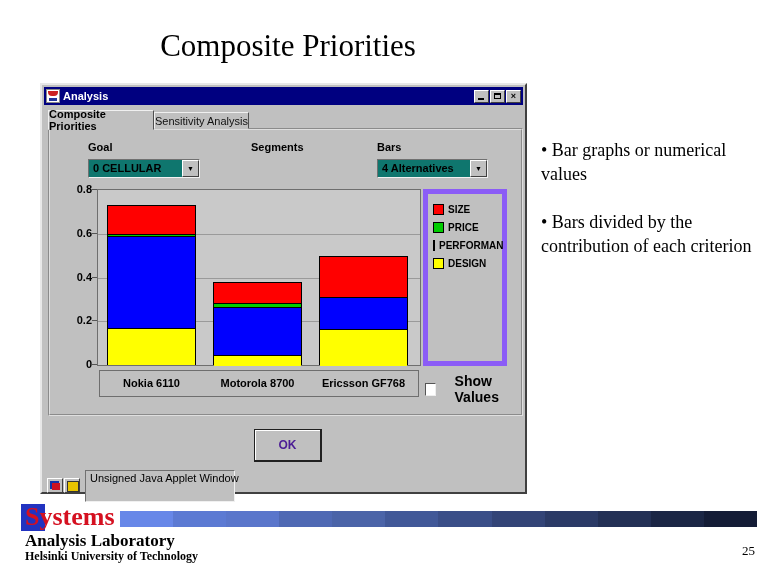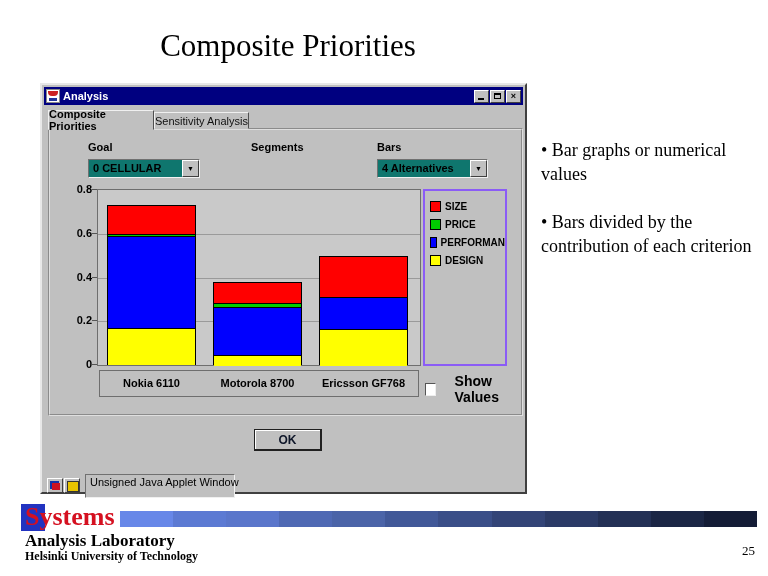--- a/index.html
+++ b/index.html
@@ -53,42 +53,42 @@
     border:1px solid #6e6e6e;box-sizing:border-box;}
   .gridline{position:absolute;left:0;width:100%;height:1px;background:#9a9a9a;}
   .bar{position:absolute;bottom:0;border:1px solid #000;box-sizing:border-box;
     display:flex;flex-direction:column;}
   .seg{width:100%;box-sizing:border-box;}
   .seg + .seg{border-top:0;}
   .ytick-label{position:absolute;width:34px;text-align:right;font-size:11px;font-weight:bold;color:#000;}
   .ytick-mark{position:absolute;width:5px;height:1px;background:#555;}
   .xstrip{left:49px;top:240px;width:320px;height:27px;border:1px solid #6e6e6e;box-sizing:border-box;background:#c0c0c0;}
   .xcat{position:absolute;top:6px;width:120px;text-align:center;font-size:11px;font-weight:bold;color:#000;}
-  .legend{left:373px;top:59px;width:84px;height:177px;border:2px solid #8b5cf6;box-sizing:border-box;
+  .legend{left:373px;top:59px;width:84px;height:177px;border:5px solid #8b5cf6;box-sizing:border-box;
     background:#c0c0c0;padding:6px 0 0 5px;}
   .legend-item{display:flex;align-items:center;height:18px;}
   .legend-chip{width:11px;height:11px;border:1px solid #000;box-sizing:border-box;margin-right:4px;}
   .legend-label{font-size:10px;font-weight:bold;color:#000;}
 
   .showvals{left:375px;top:243px;display:flex;align-items:center;}
   .checkbox{width:13px;height:13px;background:#fff;border:1px solid;border-color:#555 #eee #eee #555;box-sizing:border-box;}
   .showvals .lbl{font-size:14px;font-weight:bold;margin-left:19px;}
 
-  .okbtn{left:212px;top:344px;width:68px;height:22px;background:#c0c0c0;
+  .okbtn{left:212px;top:344px;width:68px;height:33px;background:#c0c0c0;
     border:1px solid #202020;border-right-width:2px;border-bottom-width:2px;
     box-shadow:inset 1px 1px 0 #fff;box-sizing:border-box;
-    display:flex;align-items:center;justify-content:center;font-size:12px;font-weight:bold;color:#0f172a;}
+    display:flex;align-items:center;justify-content:center;font-size:12px;font-weight:bold;color:#4c1d95;}
 
   .statusrow{left:5px;top:392px;height:17px;display:flex;align-items:center;}
   .status-icon{width:16px;height:15px;background:#c0c0c0;border:1px solid;border-color:#fff #404040 #404040 #fff;
     box-sizing:border-box;margin-right:1px;position:relative;}
   .si1:before{content:"";position:absolute;left:2px;top:2px;width:9px;height:8px;background:#1133aa;}
   .si1:after{content:"";position:absolute;left:4px;top:4px;width:8px;height:7px;background:#cc1122;}
   .si2:before{content:"";position:absolute;left:2px;top:2px;width:10px;height:9px;background:#e8c400;border:1px solid #333;}
-  .status-text{margin-left:4px;width:150px;height:24px;border:1px solid;border-color:#707070 #f0f0f0 #f0f0f0 #707070;
+  .status-text{margin-left:4px;width:150px;height:32px;border:1px solid;border-color:#707070 #f0f0f0 #f0f0f0 #707070;
     box-sizing:border-box;font-size:11px;color:#000;padding:1px 0 0 4px;background:#c0c0c0;white-space:nowrap;}
 
   
   .logo-sq{left:21px;top:504px;width:24px;height:27px;}
   .logo-systems{left:25px;top:502px;font-family:"Liberation Serif",serif;font-weight:bold;font-size:26px;}
   .logo-lab{left:25px;top:531px;font-family:"Liberation Serif",serif;font-weight:bold;font-size:17px;color:#000;}
   .logo-univ{left:25px;top:549px;font-family:"Liberation Serif",serif;font-weight:bold;font-size:12px;color:#000;}
   .grad-bar{left:120px;top:511px;width:637px;height:16px;}
   .page-num{left:700px;top:543px;width:55px;text-align:right;font-family:"Liberation Serif",serif;font-size:13px;color:#000;}
 </style>

